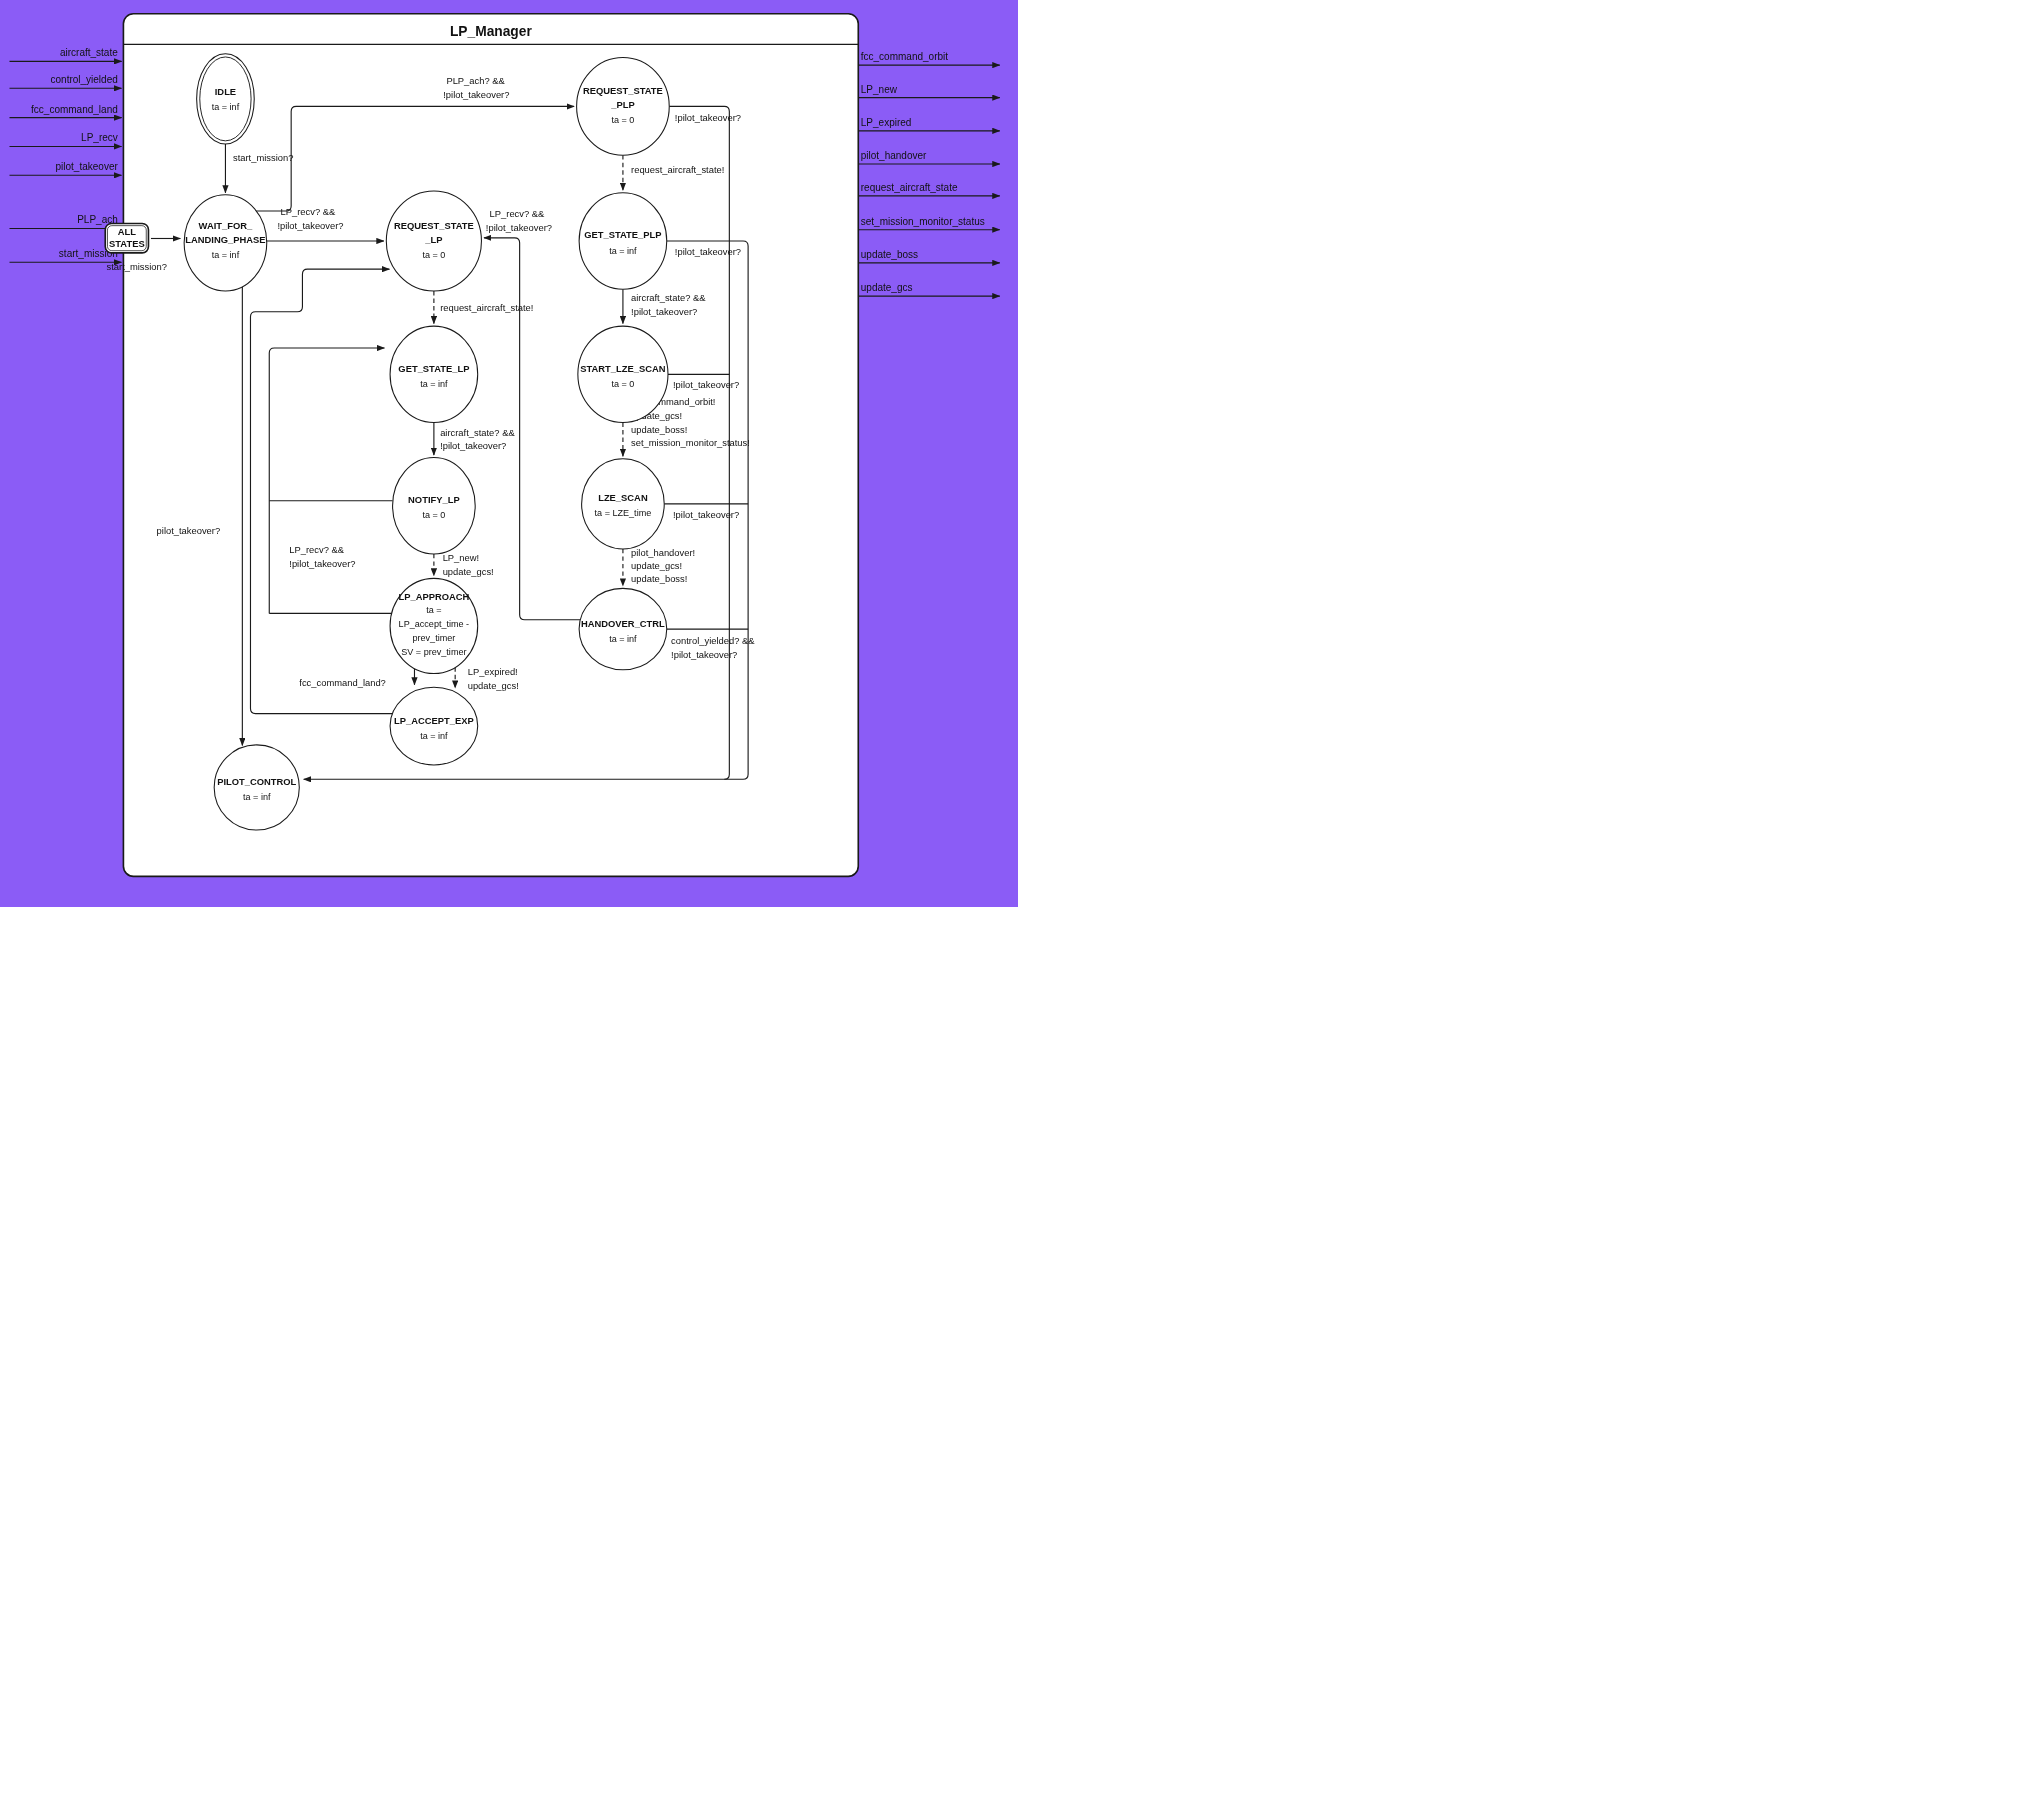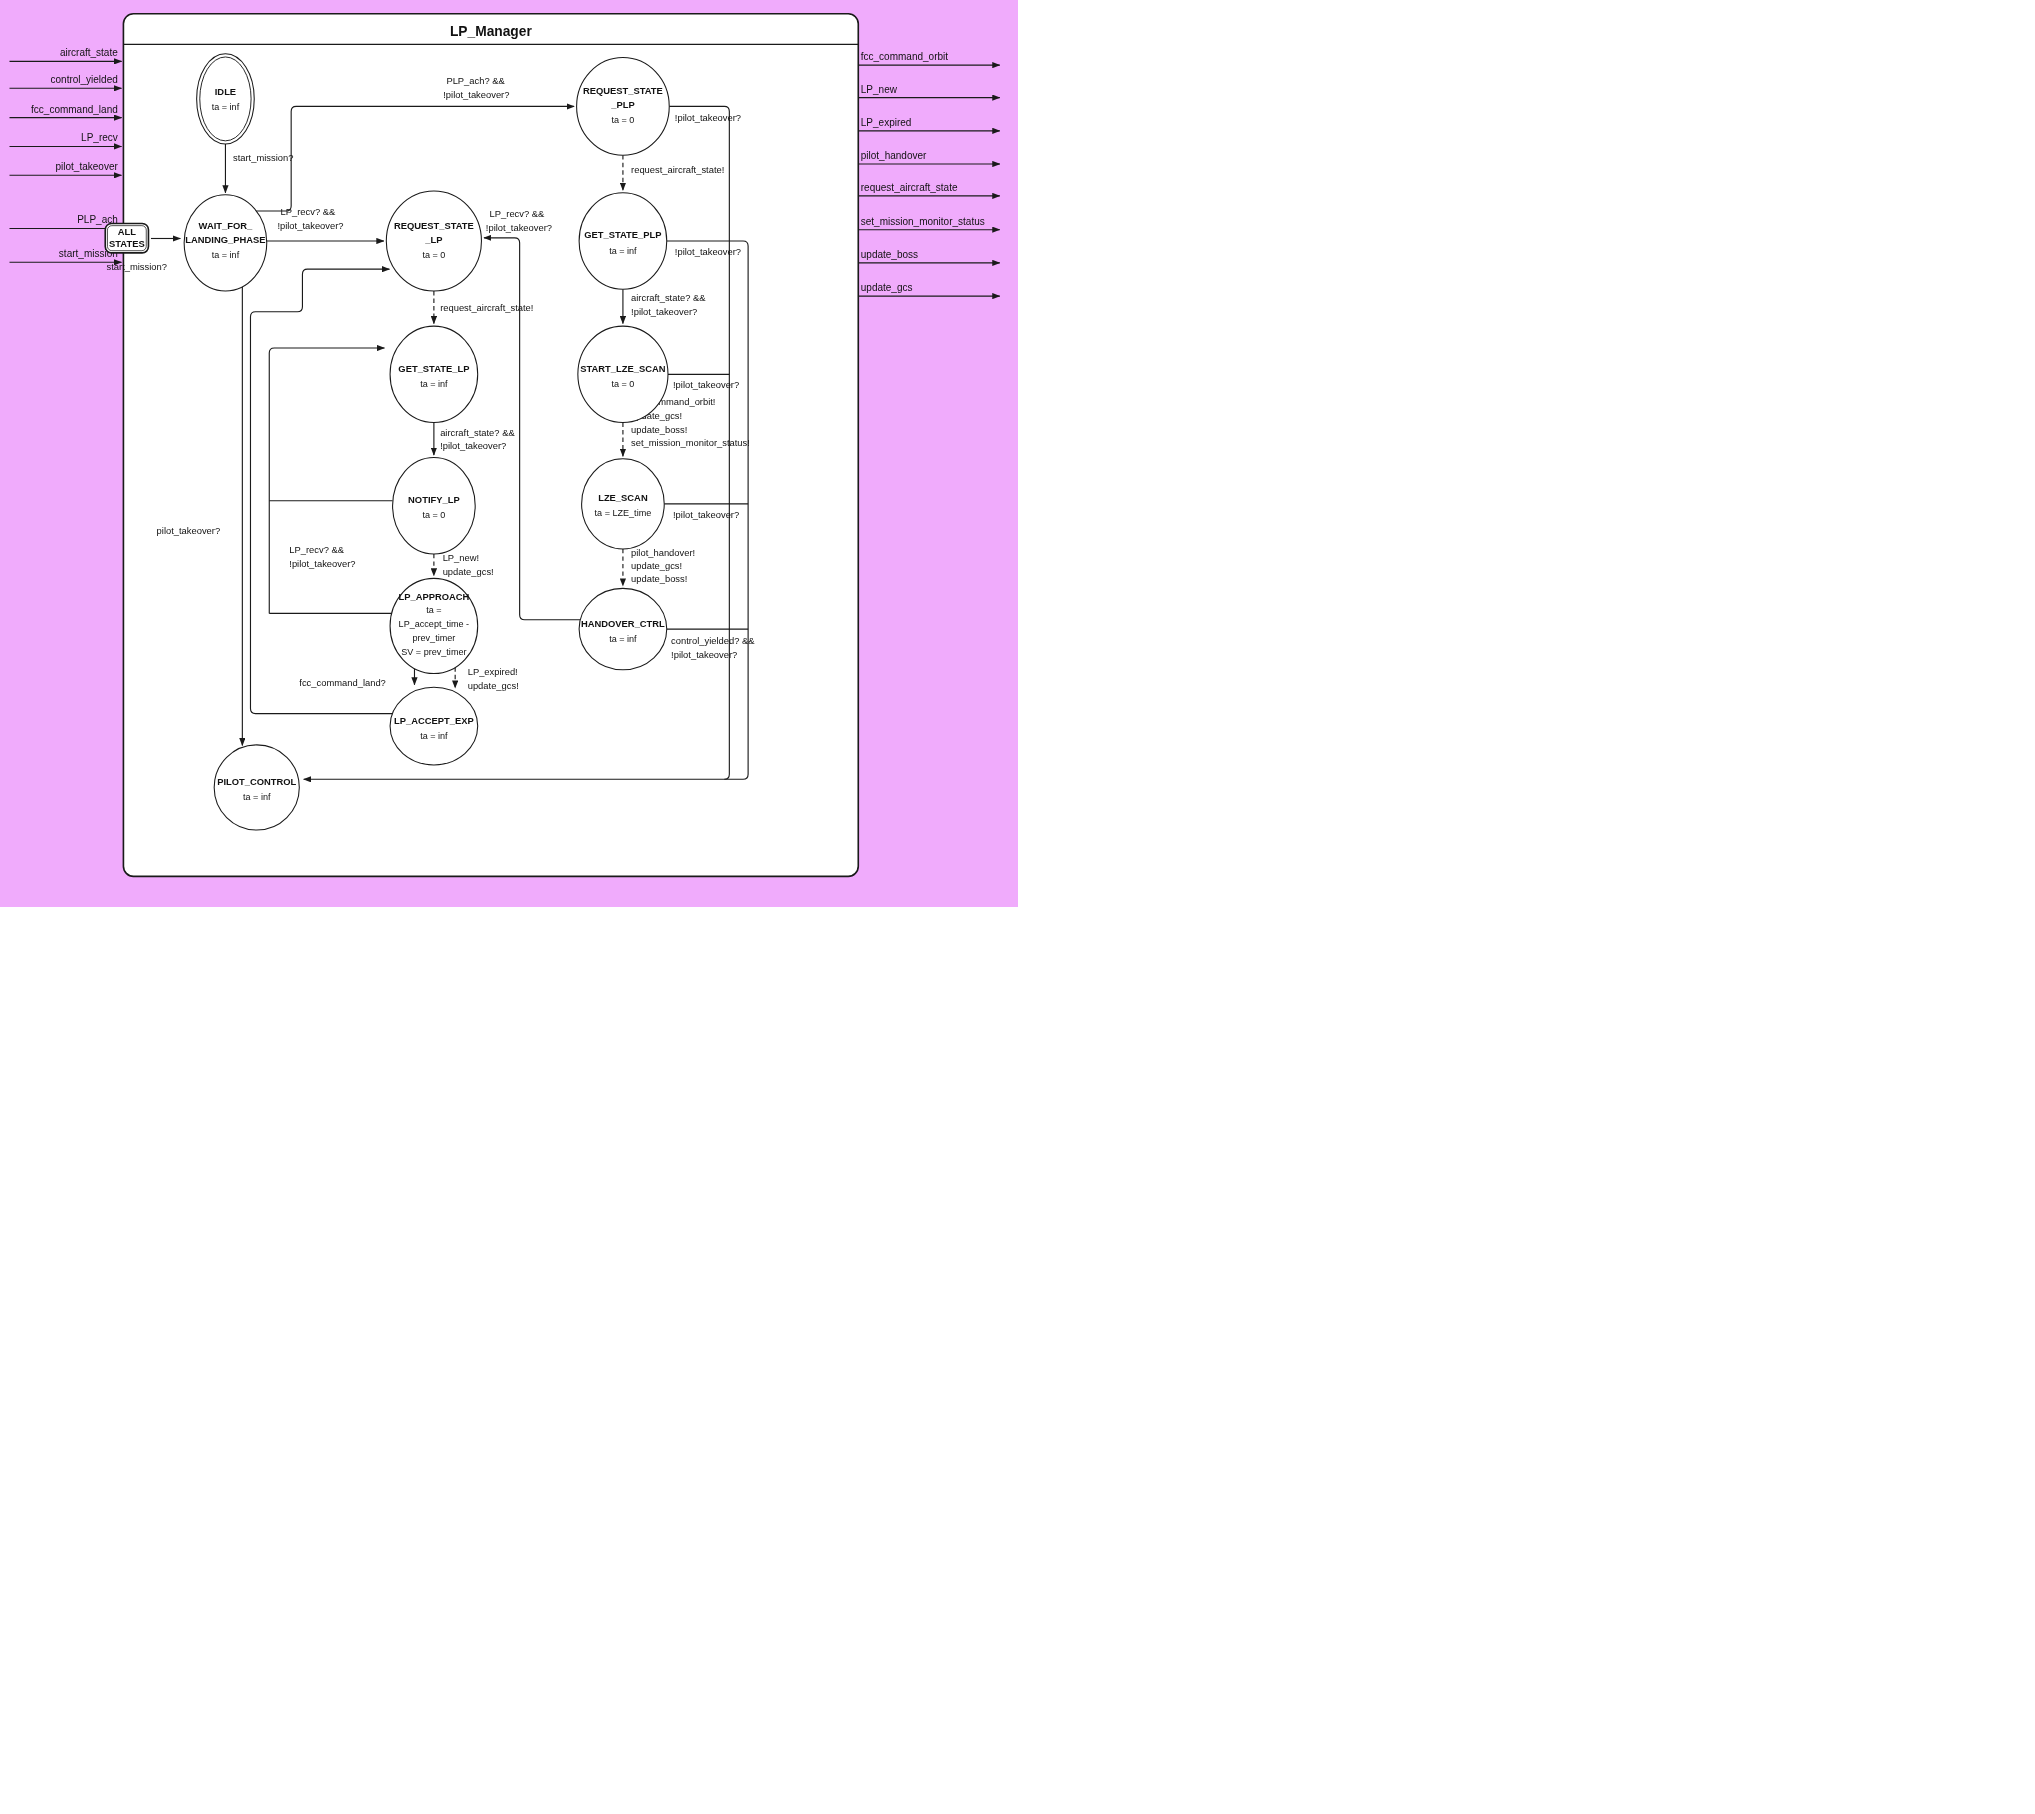--- a/index.html
+++ b/index.html
@@ -1,16 +1,16 @@
 <!DOCTYPE html>
 <html style="font-size:10px"><head>
 <meta charset="utf-8">
 <style>
   html,body{margin:0;padding:0;background:#ffffff;}
-  .page{width:1018px;height:907px;position:relative;background:#f0abfc;}
+  .page{width:1018px;height:907px;position:relative;background:#8b5cf6;}
   svg{display:block;}
   svg text{font-family:"Liberation Sans","DejaVu Sans",sans-serif;fill:#111;}
   .title{font-size:22px;font-weight:bold;}
   .io-label{font-size:16px;}
   .edge-label{font-size:15px;}
   .state-name{font-size:15px;font-weight:bold;}
   .state-sub{font-size:14.5px;}
   .allstates-text{font-size:15px;font-weight:bold;}
 </style>
 </head>

